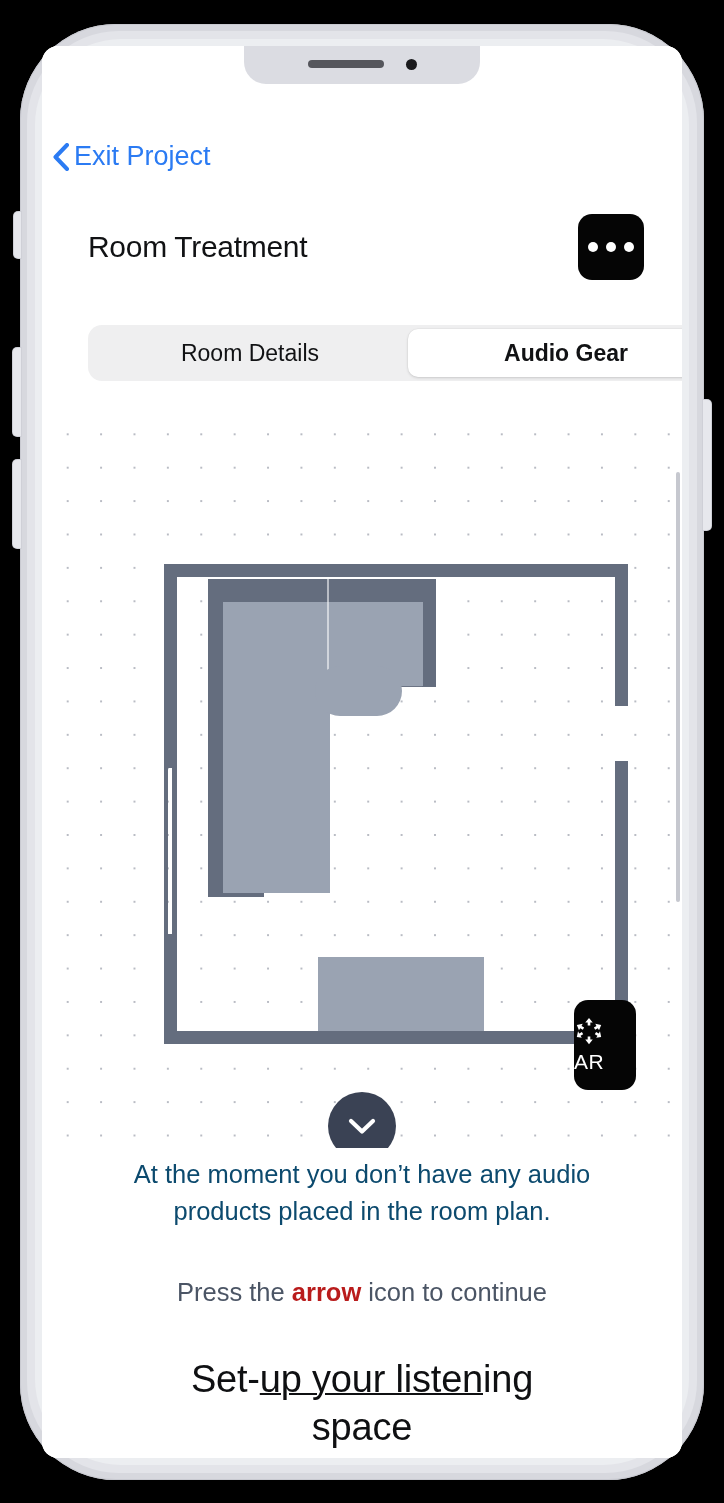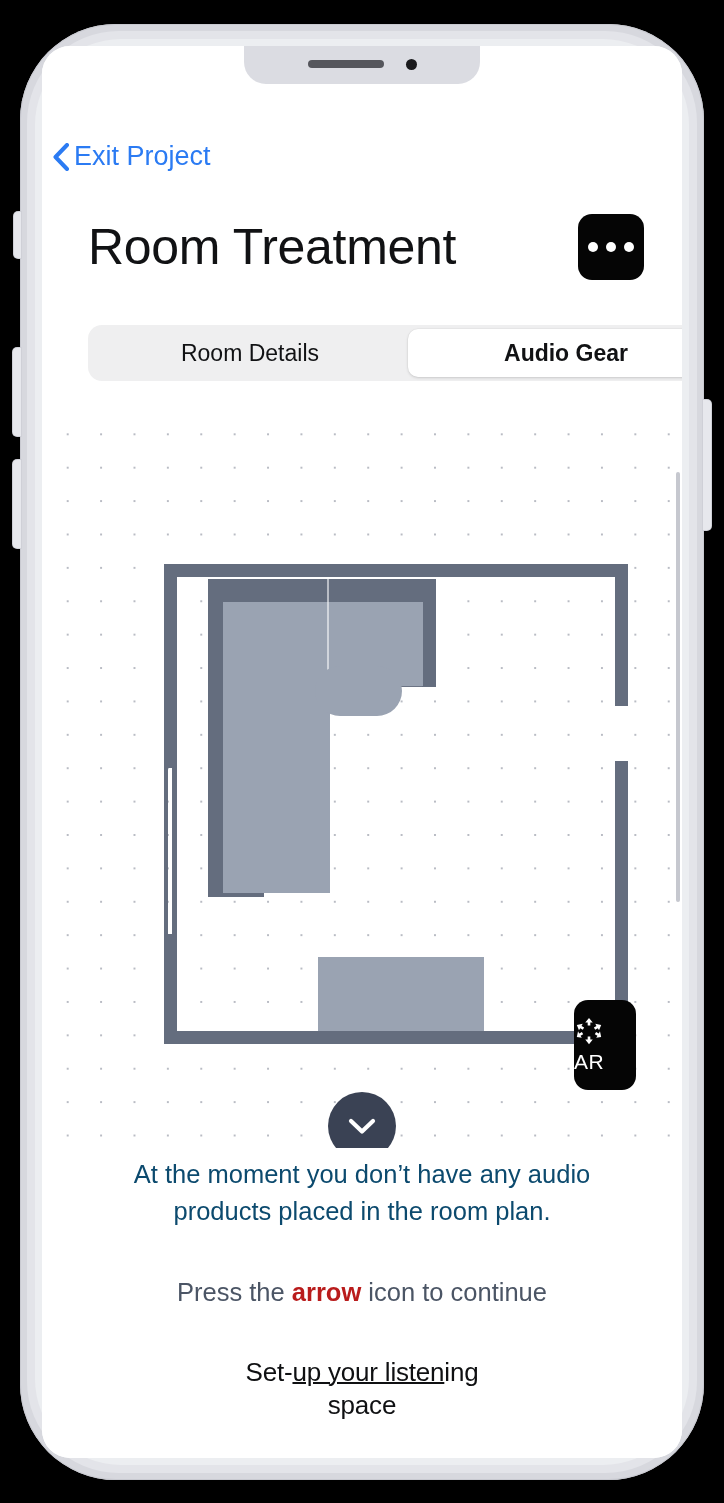--- a/index.html
+++ b/index.html
@@ -27,21 +27,21 @@
   }
   .phone-bezel {
     position: absolute; left: 35px; top: 39px;
     width: 654px; height: 1426px;
     border-radius: 86px;
     background: #eceef1;
   }
   .phone-screen {
     position: absolute; left: 42px; top: 46px;
     width: 640px; height: 1412px;
-    border-radius: 28px;
+    border-radius: 16px;
     background: #ffffff;
     overflow: hidden;
   }
   .notch {
     position: absolute; left: 50%; top: 0; transform: translateX(-50%);
     width: 236px; height: 38px;
     background: #dbdce2;
     border-bottom-left-radius: 22px; border-bottom-right-radius: 22px;
     z-index: 40;
   }
@@ -68,21 +68,21 @@
     position: absolute; left: 10px; top: 95px;
     display: flex; align-items: center; gap: 4px;
     color: #2b7bf3; font-size: 27px; cursor: pointer;
   }
   .chev-left { width: 18px; height: 28px; display: block; }
 
   .title-row {
     position: absolute; left: 46px; top: 168px;
     width: 556px; display: flex; align-items: center; justify-content: space-between;
   }
-  .page-title { font-size: 50px; color: #111214; font-weight: 400; letter-spacing: -0.3px; }
+  .page-title { font-size: 30px; color: #111214; font-weight: 400; letter-spacing: -0.3px; }
   .more-btn {
     width: 66px; height: 66px; border-radius: 14px; background: #050505;
     display: flex; align-items: center; justify-content: center; gap: 8px;
     cursor: pointer; border: none;
   }
   .more-dot { width: 10px; height: 10px; border-radius: 50%; background: #fff; }
 
   .tabbar {
     position: absolute; left: 46px; top: 279px;
     width: 640px; height: 56px; border-radius: 14px;
@@ -142,21 +142,21 @@
     color: #0c4a6e;
   }
   .hint-copy {
     position: absolute; left: 56px; top: 1232px; width: 528px;
     text-align: center; font-size: 25.5px; color: #4b5565;
   }
   .hint-copy b { font-weight: bold; color: #b91c1c; }
 
   .cta-heading {
     position: absolute; left: 36px; top: 1310px; width: 568px;
-    text-align: center; font-size: 26px; line-height: 1.25;
+    text-align: center; font-size: 38px; line-height: 1.25;
     color: #0f1012; letter-spacing: -0.2px;
     cursor: pointer;
   }
   .cta-heading .ul { text-decoration: underline; text-decoration-thickness: 2px; }
 </style>
 </head>
 <body>
 
 <div id="stage">
 

